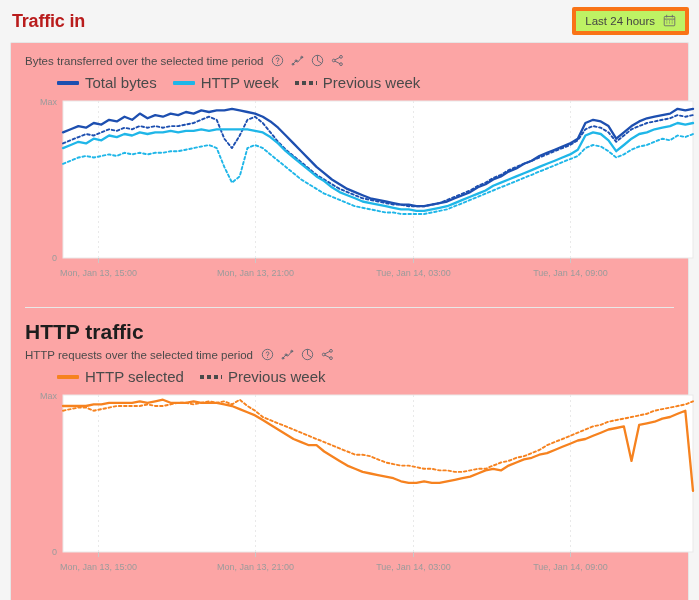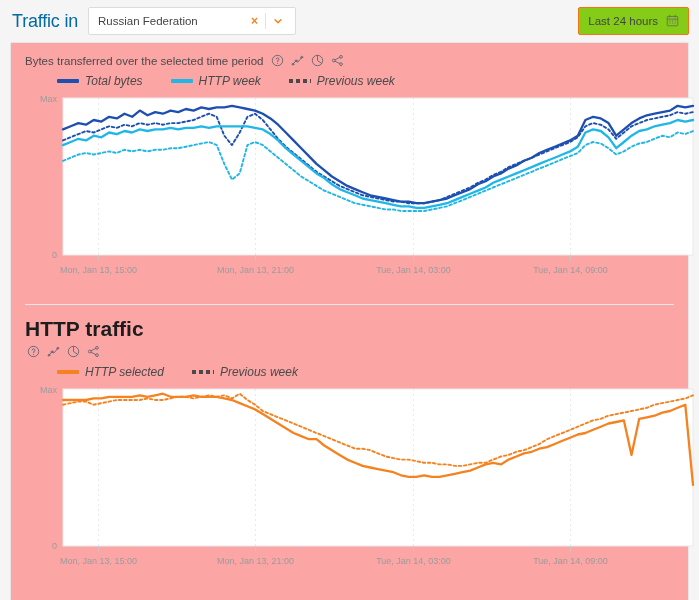--- a/index.html
+++ b/index.html
@@ -15,22 +15,22 @@
   
   .topbar {
     height: 42px;
     display: flex;
     align-items: center;
     padding: 0 10px 0 12px;
     gap: 10px;
   }
   .page-title {
     font-size: 18px;
-    font-weight: normal;
-    color: #0369a1;
+    font-weight: bold;
+    color: #b91c1c;
     letter-spacing: -0.2px;
     white-space: nowrap;
   }
   .country-select {
     width: 208px;
     height: 28px;
     background: #fff;
     border: 1px solid #dcdcdc;
     border-radius: 2px;
     display: flex;
@@ -51,22 +51,22 @@
   .sep { width: 1px; height: 16px; background: #e2e2e2; }
   .caret {
     color: #f6821f;
     padding: 0 6px 0 7px;
     display: flex; align-items: center;
     cursor: pointer;
   }
   .spacer { flex: 1; }
   .range-btn {
     height: 28px;
-    background: #84cc16;
-    border: 1px solid #f97316;
+    background: #bef264;
+    border: 4px solid #f97316;
     border-radius: 2px;
     display: flex;
     align-items: center;
     gap: 8px;
     padding: 0 9px;
     font-size: 11.5px;
     color: #444;
     cursor: pointer;
     white-space: nowrap;
   }
@@ -97,25 +97,24 @@
     gap: 6px;
     font-size: 11.5px;
     color: #4a4a4a;
   }
   .icon-row { display: flex; align-items: center; gap: 7px; margin-left: 2px; }
   .ico { width: 13px; height: 13px; display: block; color: #5d6570; cursor: pointer; }
 
   .legend {
     display: flex;
     align-items: center;
-    gap: 28px;
+    gap: 16px;
     margin: 7px 0 0 32px;
-    font-size: 12px;
+    font-size: 15px;
     color: #4a4a4a;
-    font-style: italic;
   }
   .legend-item { display: flex; align-items: center; gap: 6px; }
   .swatch-solid { width: 22px; height: 4px; border-radius: 1px; }
   .swatch-dotted {
     width: 22px; height: 4px;
     background-image: repeating-linear-gradient(to right, #4a4a4a 0 4px, transparent 4px 7px);
   }
 
   .chart-wrap { position: relative; margin-top: 2px; }
   .chart-wrap svg { display: block; }
@@ -125,30 +124,20 @@
     background: #e8e8e8;
     margin: 14px 14px 0 14px;
   }
 </style>
 </head>
 <body>
 
 <div class="topbar">
   <div class="page-title">Traffic in</div>
 
-  <div class="country-select">
-    <span class="val">Russian Federation</span>
-    <span class="clear-x">×</span>
-    <span class="sep"></span>
-    <span class="caret">
-      <svg width="10" height="10" viewBox="0 0 12 12" fill="none" stroke="currentColor" stroke-width="1.8" stroke-linecap="round" stroke-linejoin="round">
-          <path d="M2.5 4.5 L6 8 L9.5 4.5"></path>
-        </svg>
-    </span>
-  </div>
 
   <div class="spacer"></div>
 
   <div class="range-btn">
     <span>Last 24 hours</span>
     <span>
       <svg width="13" height="13" viewBox="0 0 16 16" fill="none" stroke="#6b6b6b" stroke-width="1.1">
         <rect x="1.5" y="3" width="13" height="11.5" rx="1"></rect>
         <path d="M1.5 6.3 H14.5" stroke-width="1.1"></path>
         <path d="M4.5 1.5 V3.8 M11.5 1.5 V3.8" stroke-linecap="round"></path>
@@ -234,20 +223,21 @@
           <path d="M38.0 55.1 L45.7 52.0 L53.4 48.8 L61.0 50.4 L68.7 45.7 L76.4 47.3 L84.1 42.5 L91.8 44.1 L99.5 41.0 L107.1 42.5 L114.8 39.4 L122.5 41.0 L130.2 39.4 L137.9 39.4 L145.6 37.8 L153.2 39.4 L160.9 37.8 L168.6 37.8 L176.3 36.3 L184.0 37.8 L191.7 36.3 L199.3 36.3 L207.0 36.3 L214.7 36.3 L222.4 36.3 L230.1 37.8 L237.8 39.4 L245.4 44.1 L253.1 50.4 L260.8 58.2 L268.5 64.5 L276.2 70.8 L283.9 77.1 L291.5 83.4 L299.2 88.1 L306.9 94.3 L314.6 99.1 L322.3 102.2 L330.0 105.3 L337.6 108.5 L345.3 110.1 L353.0 111.6 L360.7 113.2 L368.4 114.8 L376.0 116.3 L383.7 116.3 L391.4 117.9 L399.1 117.9 L406.8 116.3 L414.5 114.8 L422.1 113.2 L429.8 110.1 L437.5 106.9 L445.2 103.8 L452.9 100.6 L460.6 97.5 L468.2 92.8 L475.9 89.6 L483.6 86.5 L491.3 83.4 L499.0 80.2 L506.7 77.1 L514.3 73.9 L522.0 70.8 L529.7 67.7 L537.4 64.5 L545.1 61.4 L552.8 56.7 L560.4 42.5 L568.1 39.4 L575.8 41.0 L583.5 47.3 L591.2 58.2 L598.9 52.0 L606.5 45.7 L614.2 41.0 L621.9 39.4 L629.6 36.3 L637.3 34.7 L645.0 33.1 L652.6 30.0 L660.3 31.6 L668.0 30.0" fill="none" stroke="#1fb6e8" stroke-linejoin="round" stroke-linecap="round" stroke-width="2.3"></path>
         </svg>
     </div>
   </div>
 
   <div class="divider"></div>
 
   <div class="panel" style="padding-top:12px">
     <div class="section-title">HTTP traffic</div>
     <div class="sub-row">
+      <span>HTTP requests over the selected time period</span>
       <span class="icon-row">
         <span class="ico">
           <svg viewBox="0 0 16 16" fill="none" stroke="currentColor" stroke-width="1.1">
               <circle cx="8" cy="8" r="6.4"></circle>
               <path d="M6.3 6.1a1.75 1.75 0 1 1 1.9 2.1v1.1" stroke-linecap="round"></path>
               <circle cx="8.1" cy="11.4" r="0.62" fill="currentColor" stroke="none"></circle>
             </svg>
         </span>
         <span class="ico">
           <svg viewBox="0 0 16 16" fill="none" stroke="currentColor" stroke-width="1.1" stroke-linecap="round">

